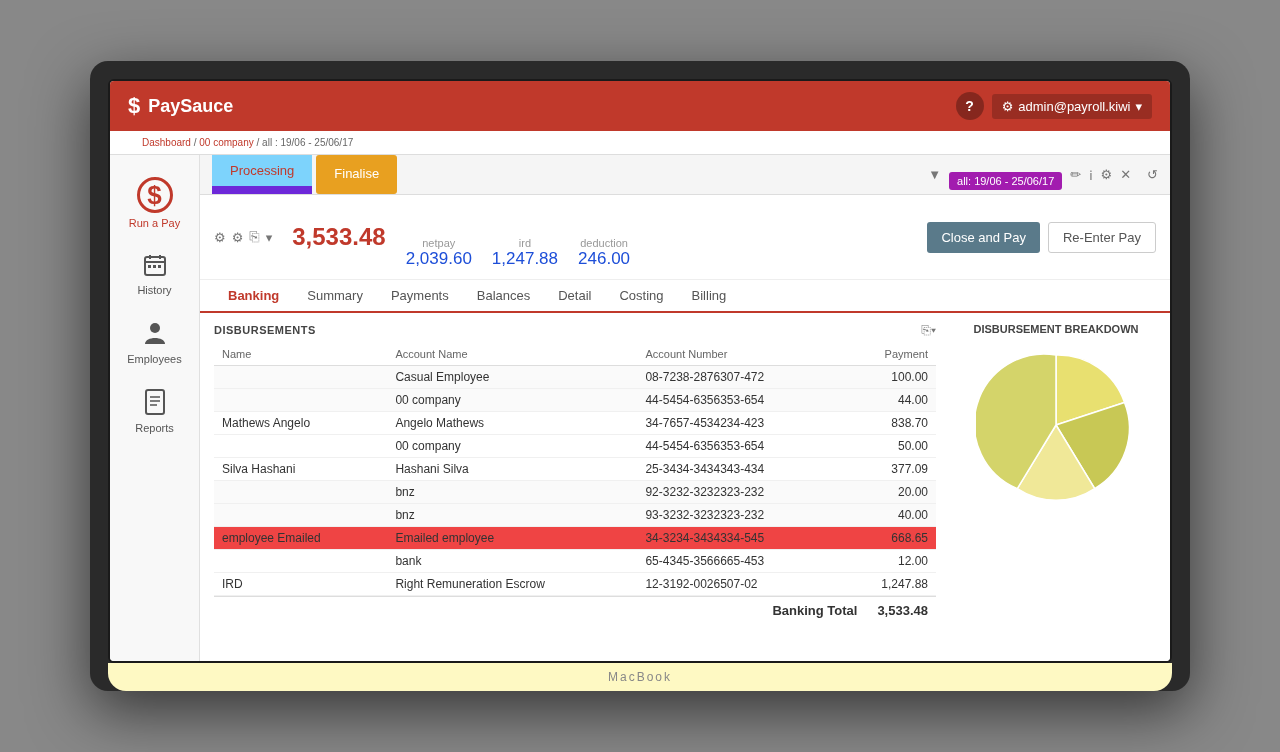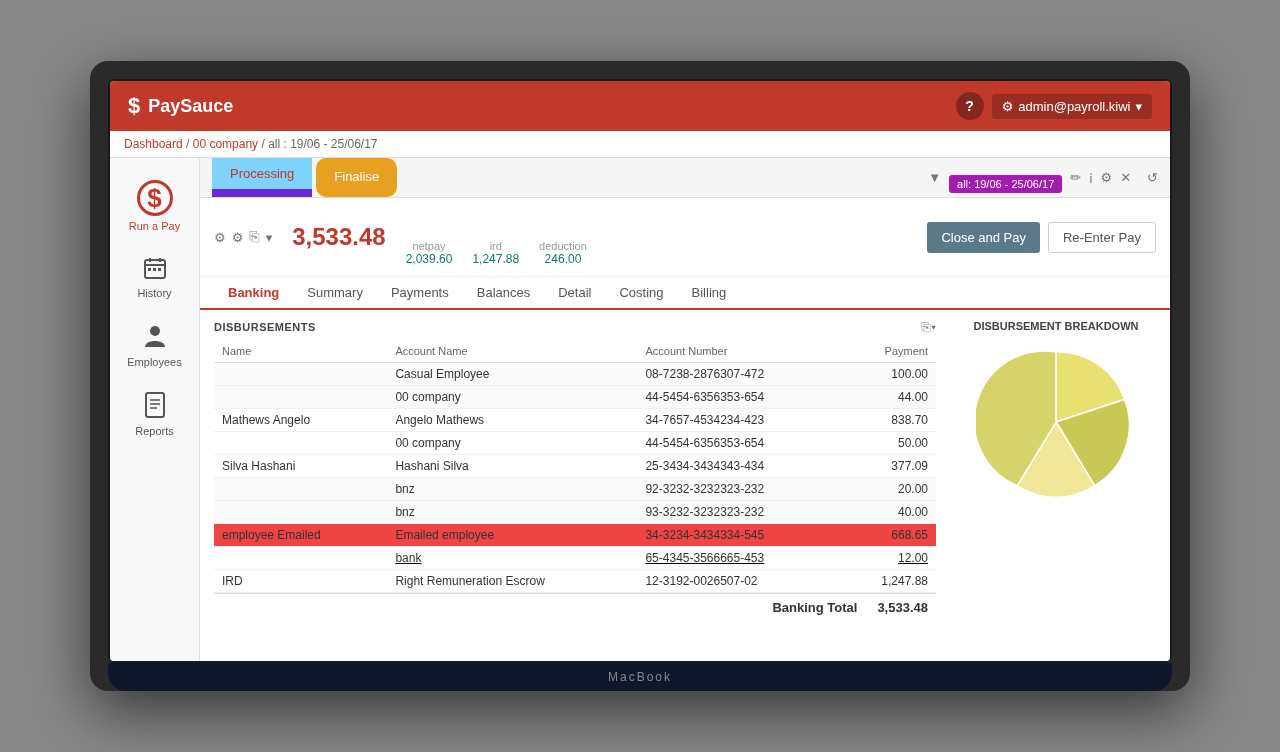--- a/index.html
+++ b/index.html
@@ -12,21 +12,21 @@
       padding: 18px 18px 0;
       box-shadow: 0 20px 60px rgba(0,0,0,0.6);
     }
     .laptop-screen {
       background: #e8e8e8;
       border-radius: 6px;
       overflow: hidden;
       border: 2px solid #1a1a1a;
     }
     .laptop-base {
-      background: #0f172a;
+      background: #fef9c3;
       height: 28px;
       border-radius: 0 0 18px 18px;
       display: flex;
       justify-content: center;
       align-items: center;
     }
     .laptop-label {
       color: #888;
       font-size: 12px;
       letter-spacing: 2px;
@@ -78,22 +78,22 @@
       height: 28px;
       border-radius: 50%;
       cursor: pointer;
       font-size: 14px;
       font-weight: bold;
     }
 
     
     .breadcrumb-bar {
       background: white;
-      padding: 6px 14px;
-      font-size: 12px;
+      padding: 6px 32px;
+      font-size: 10px;
       color: #666;
       border-bottom: 1px solid #ddd;
       flex-shrink: 0;
     }
     .breadcrumb-bar a { color: #c0392b; text-decoration: none; }
 
     
     .main-layout {
       display: flex;
       flex: 1;
@@ -158,21 +158,21 @@
       border-bottom: 2px solid transparent;
     }
     .tab-btn.active {
       background: #7dd3fc;
       color: #c0392b;
       border-bottom: 8px solid #6d28d9;
     }
     .tab-btn.finalise {
       background: #e8a020;
       color: white;
-      border-radius: 10px;
+      border-radius: 3px;
       margin-left: 4px;
     }
     .tabs-right {
       display: flex;
       align-items: center;
       gap: 8px;
       font-size: 12px;
       color: #555;
     }
     .period-badge {
@@ -195,21 +195,21 @@
       background: white;
     }
     .summary-total {
       color: #c0392b;
       font-size: 24px;
       font-weight: bold;
     }
     .summary-icons { display: flex; gap: 6px; align-items: center; font-size: 13px; color: #777; }
     .summary-stat { text-align: center; }
     .summary-stat-label { font-size: 11px; color: #999; margin-top: 32px; }
-    .summary-stat-val { font-size: 12px; color: #0f766e; }
+    .summary-stat-val { font-size: 17px; color: #1d4ed8; }
     .summary-actions { margin-left: auto; display: flex; gap: 8px; }
     .btn-primary {
       background: #5a7a8a;
       color: white;
       border: none;
       padding: 7px 14px;
       border-radius: 3px;
       cursor: pointer;
       font-size: 13px;
     }
@@ -499,21 +499,21 @@
       <td>bnz</td>
       <td>93-3232-3232323-232</td>
       <td class="num">40.00</td>
     </tr>
                     <tr style="background: #ef4444;">
       <td>employee Emailed</td>
       <td>Emailed employee</td>
       <td>34-3234-3434334-545</td>
       <td class="num">668.65</td>
     </tr>
-                    <tr style="background: white; text-decoration: underline;">
+                    <tr style="background: white;">
       <td></td>
       <td>bank</td>
       <td>65-4345-3566665-453</td>
       <td class="num">12.00</td>
     </tr>
                     <tr style="background: white;">
       <td>IRD</td>
       <td>Right Remuneration Escrow</td>
       <td>12-3192-0026507-02</td>
       <td class="num">1,247.88</td>

